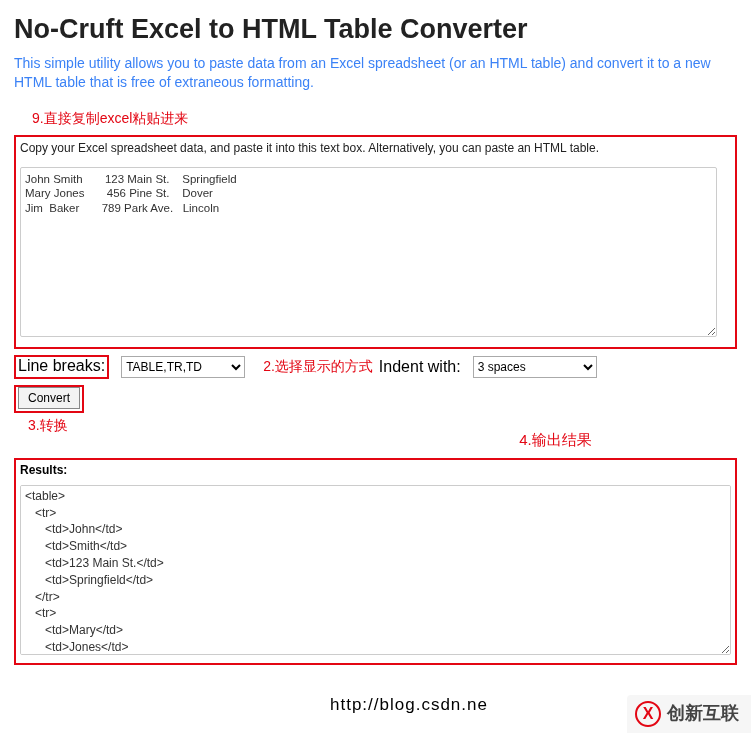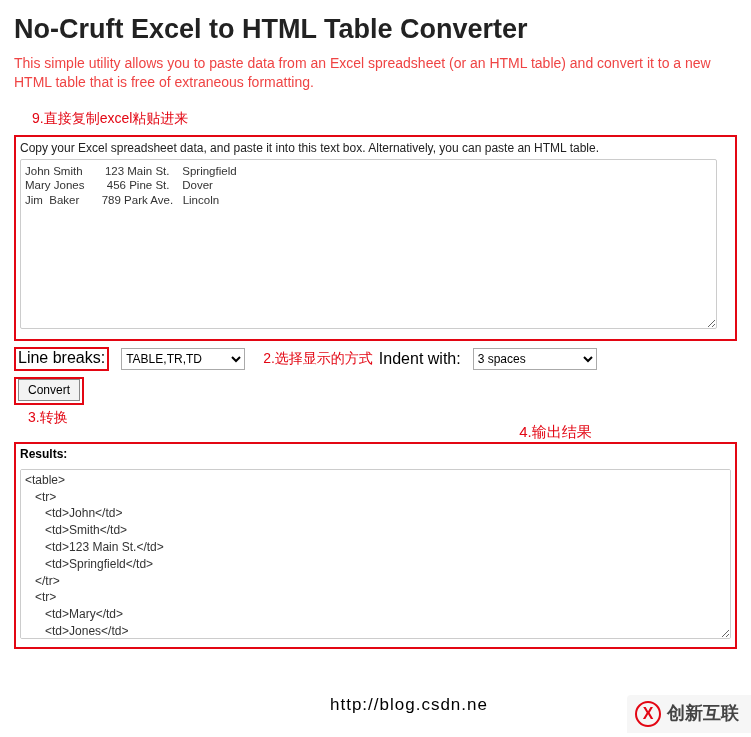--- a/index.html
+++ b/index.html
@@ -14,21 +14,21 @@
       position: relative;
     }
     h1 {
       font-size: 27px;
       font-weight: bold;
       margin: 0 0 9px 0;
       color: #222;
     }
     .description {
       font-size: 14px;
-      color: #ef4444;
+      color: #3b82f6;
       margin: 0 0 18px 0;
       line-height: 1.35;
     }
     .annot {
       color: #e30613;
       font-size: 14px;
       margin-bottom: 5px;
     }
     .annot1 { margin-left: 18px; margin-bottom: 7px; }
     .group {
@@ -49,20 +49,21 @@
       font-size: 11.5px;
       line-height: 1.25;
       border: 1px solid #ccc;
       border-radius: 2px;
       padding: 4px 4px;
       resize: both;
       color: #333;
       background: #fff;
       white-space: pre;
       overflow: auto;
+      margin-top: 8px;
     }
     .red-box {
       border: 2px solid #e30613;
       display: inline-block;
       padding: 0 2px 2px 2px;
     }
     select {
       font-size: 12px;
       width: 124px;
       height: 22px;
@@ -84,20 +85,21 @@
       background: #f3f3f3;
       cursor: pointer;
     }
     .annot3 { color: #e30613; font-size: 14px; margin-left: 14px; margin-top: 4px; }
     .annot4 {
       color: #e30613;
       font-size: 15px;
       text-align: center;
       margin-left: 360px;
       margin-top: -4px;
+      margin-bottom: 8px;
     }
     .results-group {
       border: 2px solid #e30613;
       padding: 3px 4px 4px 4px;
     }
     .results-label {
       font-size: 12px;
       font-weight: bold;
       color: #000;
       margin-bottom: 8px;

